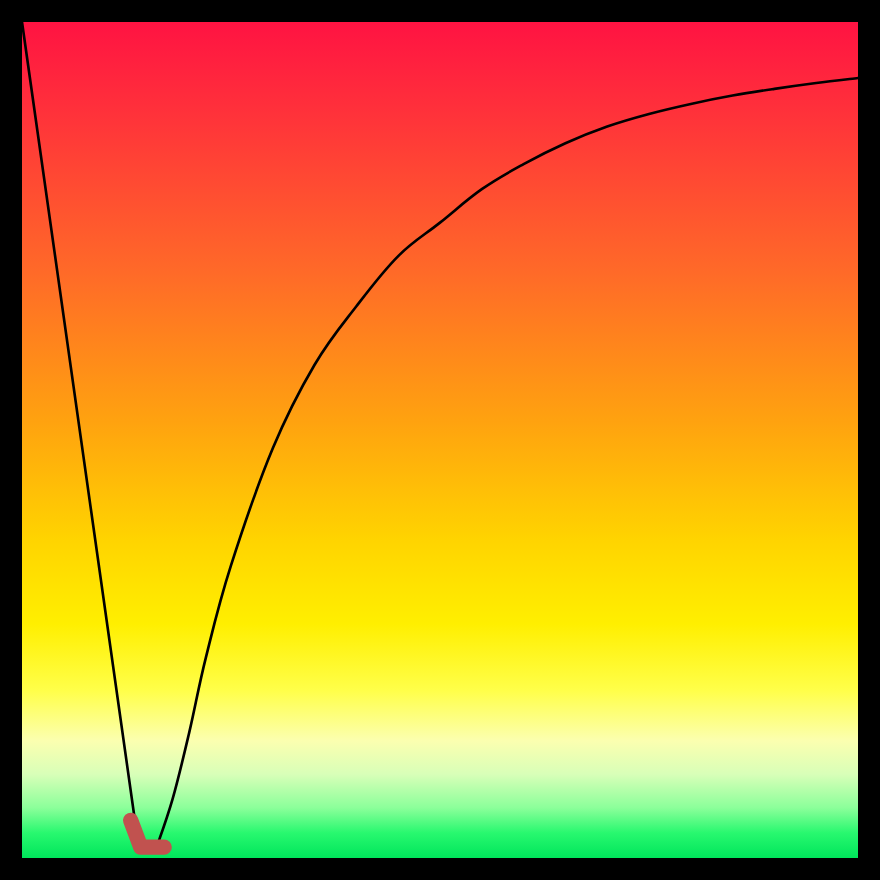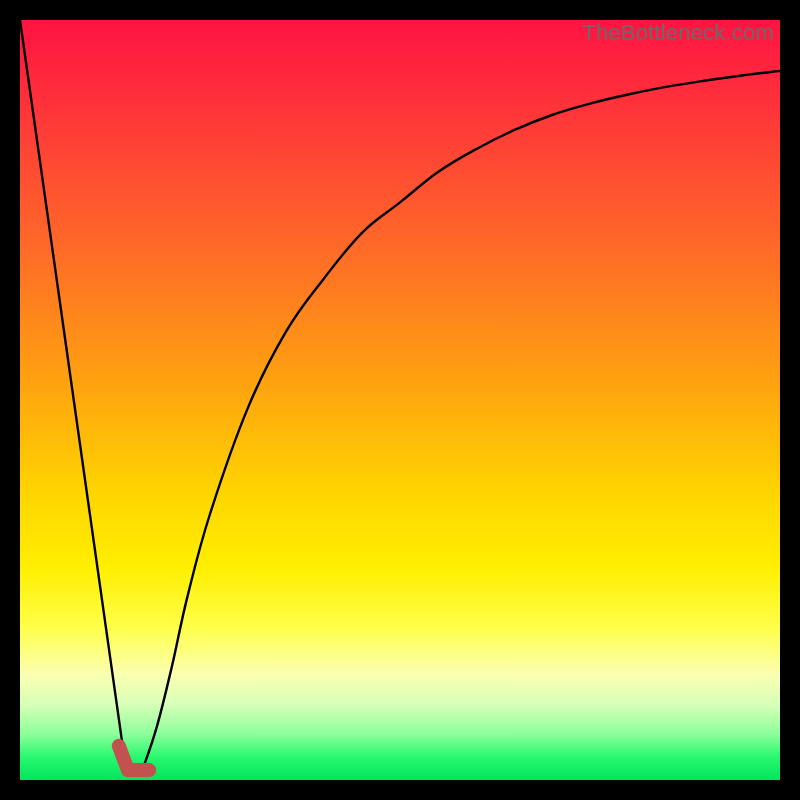--- a/index.html
+++ b/index.html
@@ -60,20 +60,19 @@
     stroke-width: 14;
     stroke-linecap: round;
     stroke-linejoin: round;
   }
 </style>
 </head>
 <body>
 
 <div class="frame">
   <div class="plot-area">
-    <div class="watermark">TheBottleneck.com</div>
     <svg class="curves" viewBox="0 0 760 760">
       <path id="left-line" class="curve-stroke" d="M0.00 0.00 L106.40 752.40"></path>
       <path id="right-curve" class="curve-stroke" d="M121.60 752.40 C124.34 744.19, 131.33 725.95, 136.80 706.80 C142.27 687.65, 146.53 669.26, 152.00 646.00 C157.47 622.74, 160.36 604.96, 167.20 577.60 C174.04 550.24, 179.06 528.20, 190.00 494.00 C200.94 459.80, 214.32 420.43, 228.00 387.60 C241.68 354.77, 252.32 334.86, 266.00 311.60 C279.68 288.34, 290.32 276.18, 304.00 258.40 C317.68 240.62, 328.32 226.48, 342.00 212.80 C355.68 199.12, 366.32 193.34, 380.00 182.40 C393.68 171.46, 404.32 161.58, 418.00 152.00 C431.68 142.42, 442.32 136.72, 456.00 129.20 C469.68 121.68, 480.32 116.36, 494.00 110.20 C507.68 104.04, 518.32 99.79, 532.00 95.00 C545.68 90.21, 556.32 87.29, 570.00 83.60 C583.68 79.91, 594.32 77.49, 608.00 74.48 C621.68 71.47, 632.32 69.34, 646.00 66.88 C659.68 64.42, 670.32 62.85, 684.00 60.80 C697.68 58.75, 708.32 57.26, 722.00 55.48 C735.68 53.70, 753.16 51.74, 760.00 50.92"></path>
       <path id="marker-l" class="marker" d="M98.80 725.80 L107.92 750.12 L129.20 750.12"></path>
     </svg>
   </div>
 </div>
 
 </body></html>

